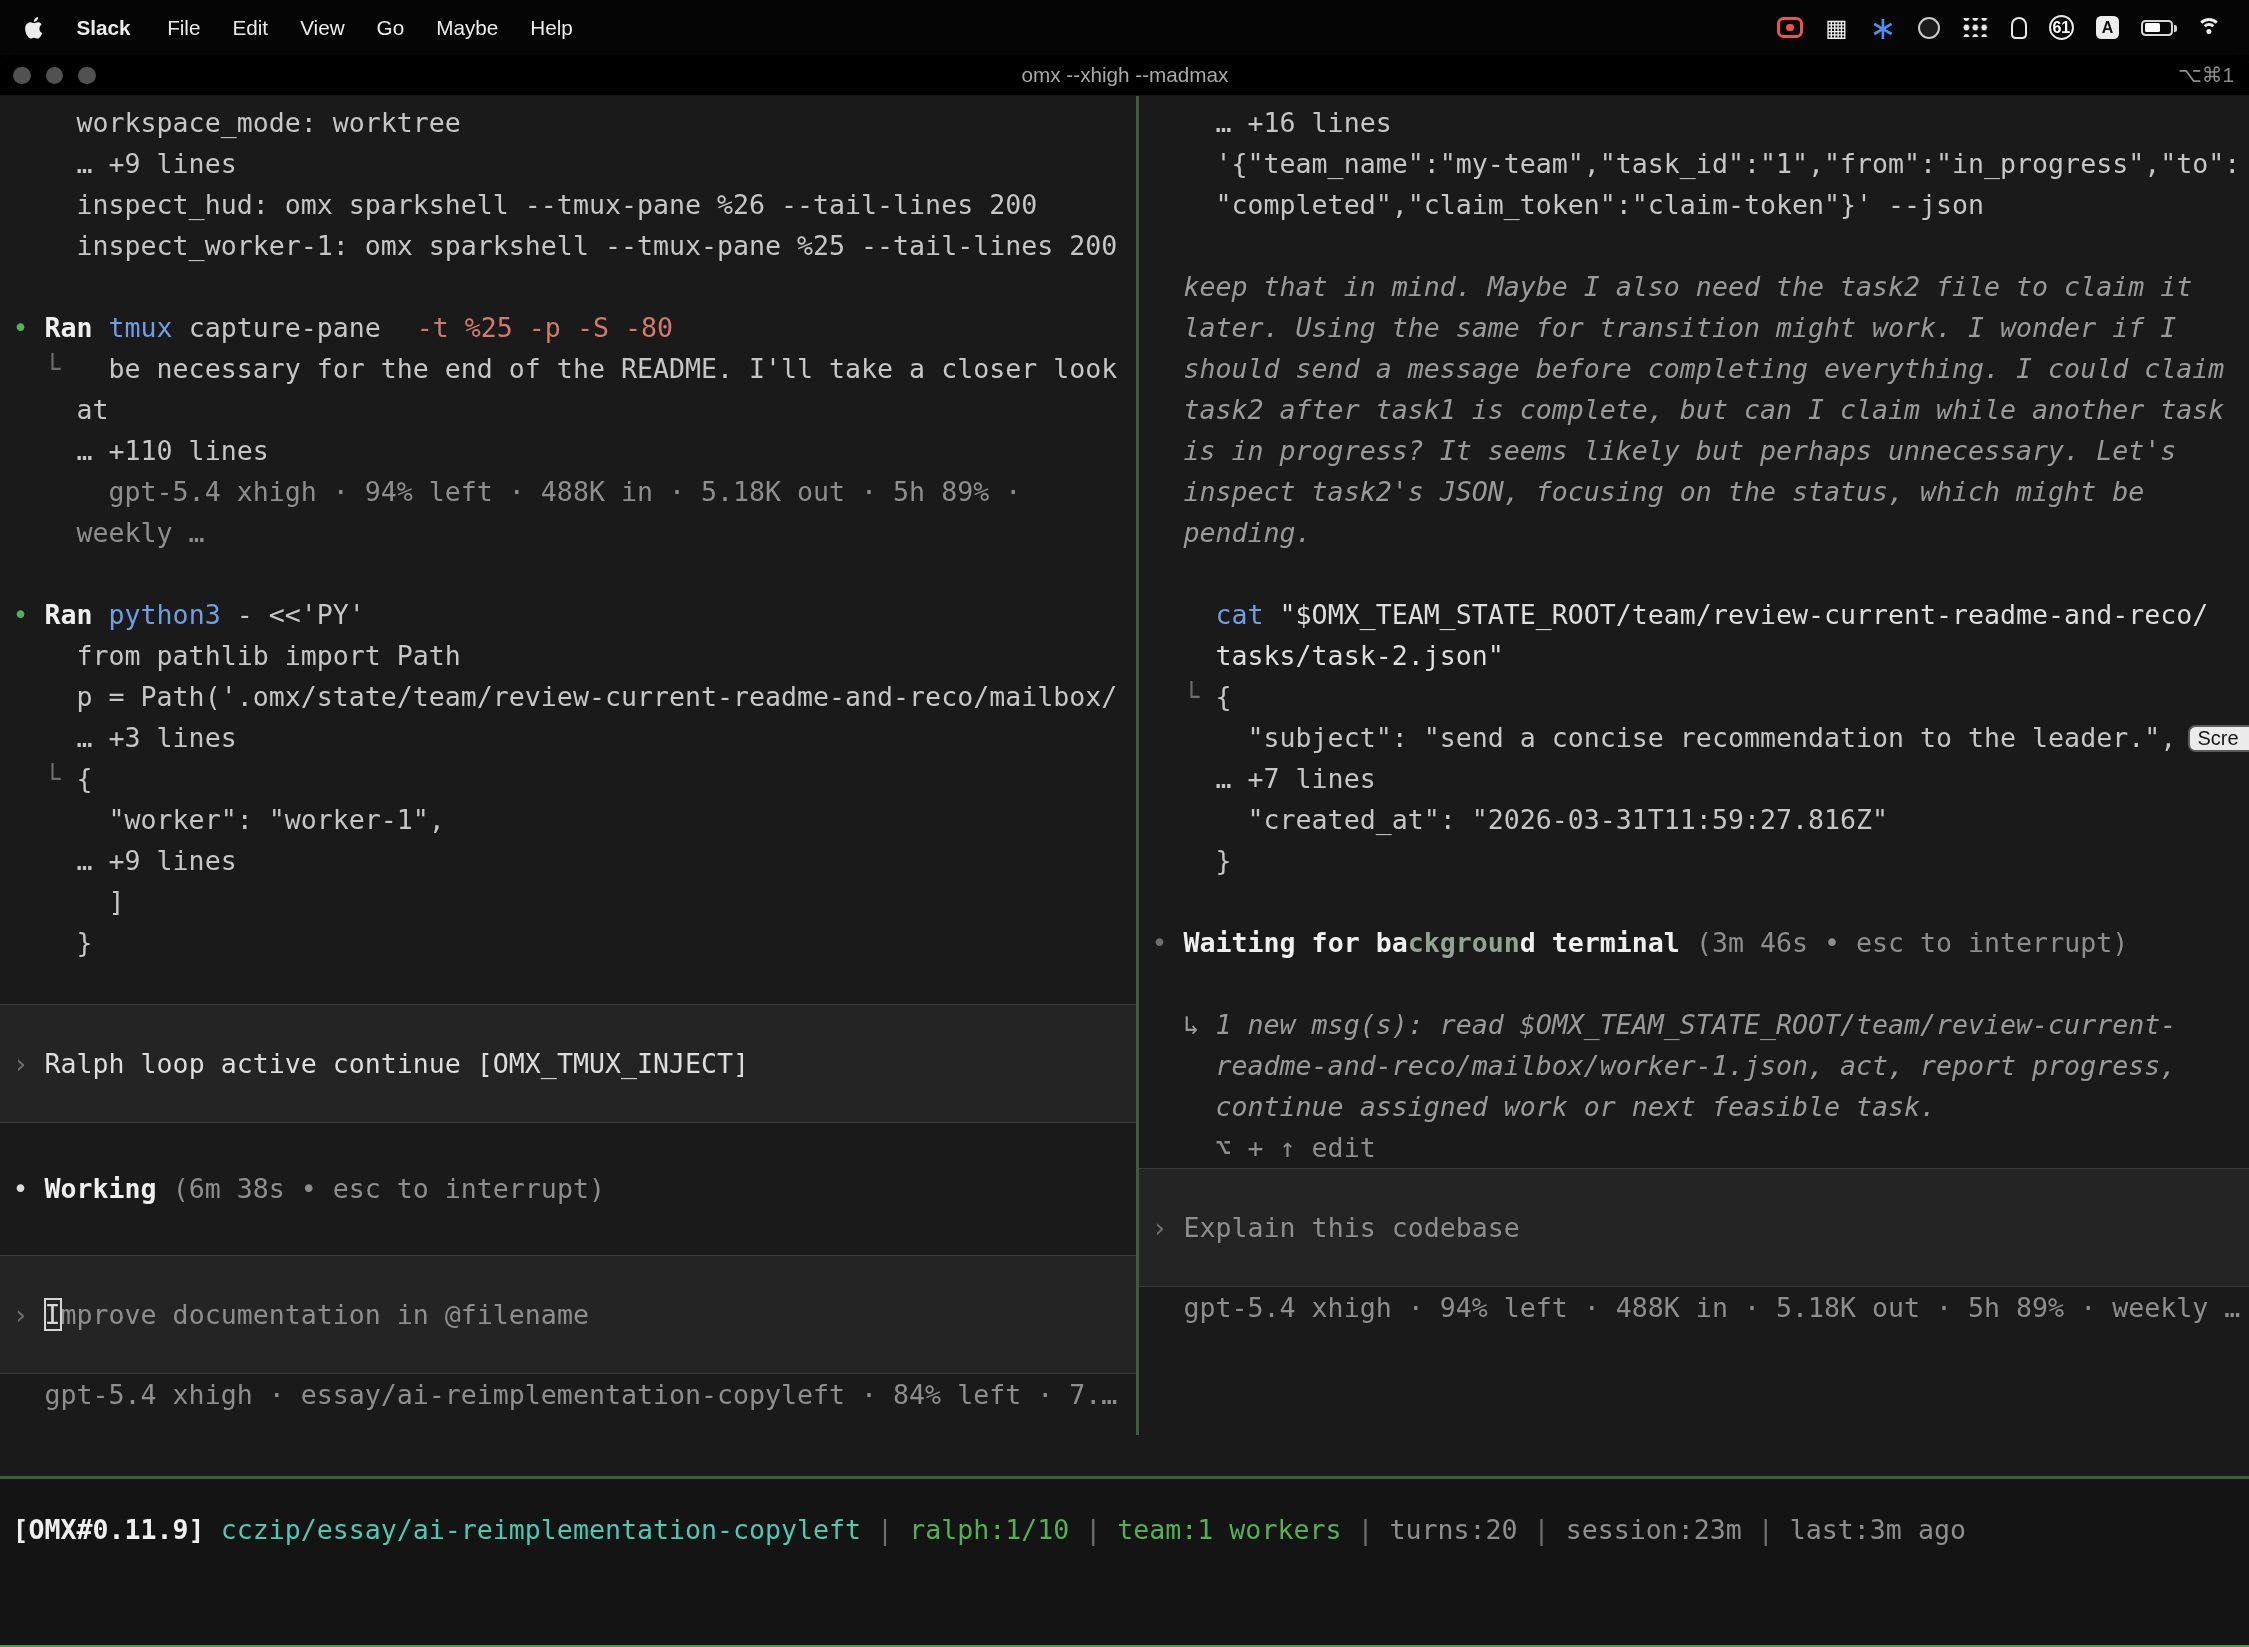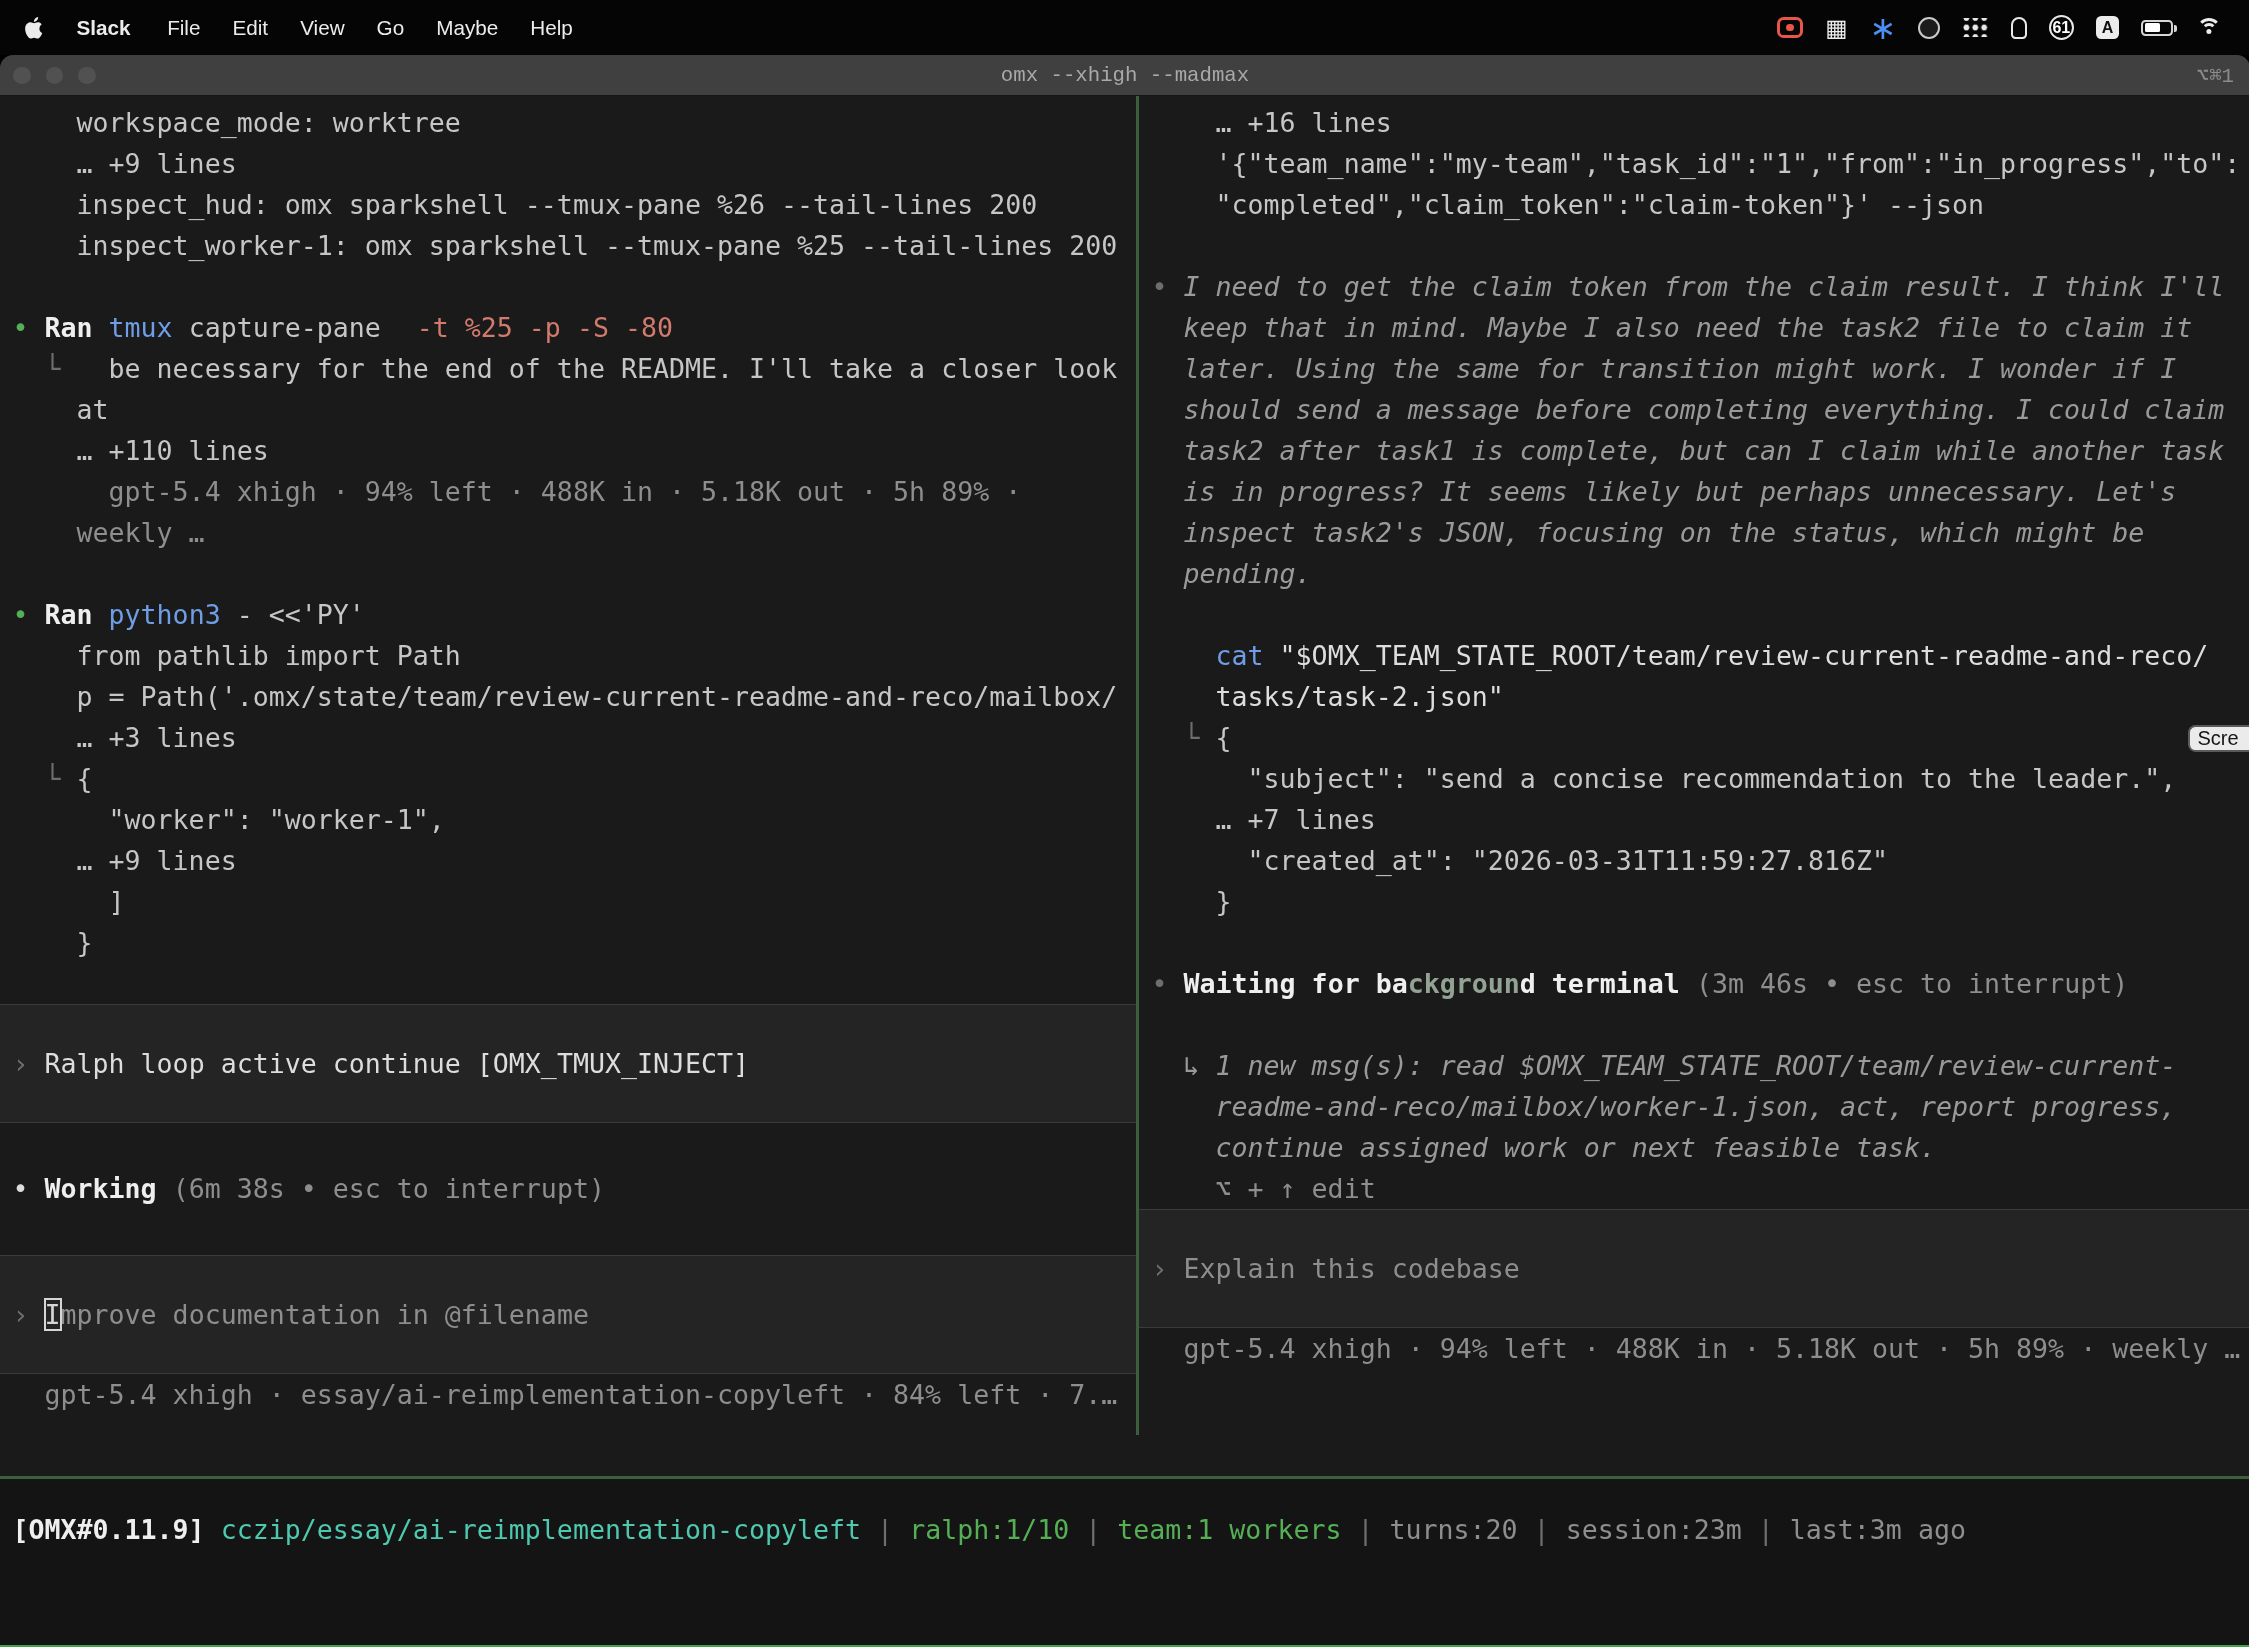--- a/index.html
+++ b/index.html
@@ -35,22 +35,22 @@
   .wifi { width:26.6px; height:19px; position:relative; }
   .wifi span { position:absolute; border:3px solid transparent; border-top-color:#ececec;
                border-radius:50%; left:50%; transform:translateX(-50%); }
   .wifi .a1 { width:25px; height:25px; top:0; }
   .wifi .a2 { width:14.8px; height:14.8px; top:5.2px; }
   .wifi .a3 { width:5.2px; height:5.2px; top:11px; background:#ececec; border:none; border-radius:50%; }
 
   
   .window { position:absolute; top:55px; left:0; width:2250px; height:1593px; background:#1a1a1a;
             border-radius:13.3px 13.3px 0 0; overflow:hidden; }
-  .titlebar { height:41px; background:#404040; border-bottom:1.5px solid #161616; position:relative;
-              display:flex; align-items:center; justify-content:center;font-family:Liberation Mono, monospace; }
+  .titlebar { height:41px; background:#000000; border-bottom:1.5px solid #161616; position:relative;
+              display:flex; align-items:center; justify-content:center; }
   .traffic { position:absolute; left:13.3px; top:0; height:41px; display:flex; align-items:center; gap:14.8px; }
   .traffic span { width:17.7px; height:17.7px; border-radius:50%; background:#515151; display:block; }
   .wtitle { color:#a9a9a9; font-size:20.7px; }
   .wshort { position:absolute; right:16px; color:#8c8c8c; font-size:20.7px; }
 
   
   .panes { position:absolute; top:41px; left:0; width:2250px; height:1339px; }
   .pane { position:absolute; top:0; height:1339px; background:#1a1a1a; overflow:hidden; padding-top:5.9px; }
   .pane-left  { left:0; width:1136px; }
   .pane-right { left:1139px; width:1111px; }
@@ -192,21 +192,20 @@
           <pre class="row"><span class="s-dim">  gpt-5.4 xhigh · essay/ai-reimplementation-copyleft · 84% left · 7.…</span></pre>
         </div>
       </div>
     <div class="vdivider"></div>
     <div class="pane pane-right">
         <div class="tlines">
           <pre class="row"><span class="s-fg">    … +16 lines</span></pre>
           <pre class="row"><span class="s-fg">    '{"team_name":"my-team","task_id":"1","from":"in_progress","to":</span></pre>
           <pre class="row"><span class="s-fg">    "completed","claim_token":"claim-token"}' --json</span></pre>
           <pre class="row"><span class="s-fg"> </span></pre>
-          <pre class="row"><span class="s-dim2">• </span><span class="s-it">I need to get the claim token from the claim result. I think I'll</span></pre>
           <pre class="row"><span class="s-it">  keep that in mind. Maybe I also need the task2 file to claim it</span></pre>
           <pre class="row"><span class="s-it">  later. Using the same for transition might work. I wonder if I</span></pre>
           <pre class="row"><span class="s-it">  should send a message before completing everything. I could claim</span></pre>
           <pre class="row"><span class="s-it">  task2 after task1 is complete, but can I claim while another task</span></pre>
           <pre class="row"><span class="s-it">  is in progress? It seems likely but perhaps unnecessary. Let's</span></pre>
           <pre class="row"><span class="s-it">  inspect task2's JSON, focusing on the status, which might be</span></pre>
           <pre class="row"><span class="s-it">  pending.</span></pre>
           <pre class="row"><span class="s-fg"> </span></pre>
           <pre class="row"><span class="s-bl">    cat </span><span class="s-wh">"$OMX_TEAM_STATE_ROOT/team/review-current-readme-and-reco/</span></pre>
           <pre class="row"><span class="s-wh">    tasks/task-2.json"</span></pre>

